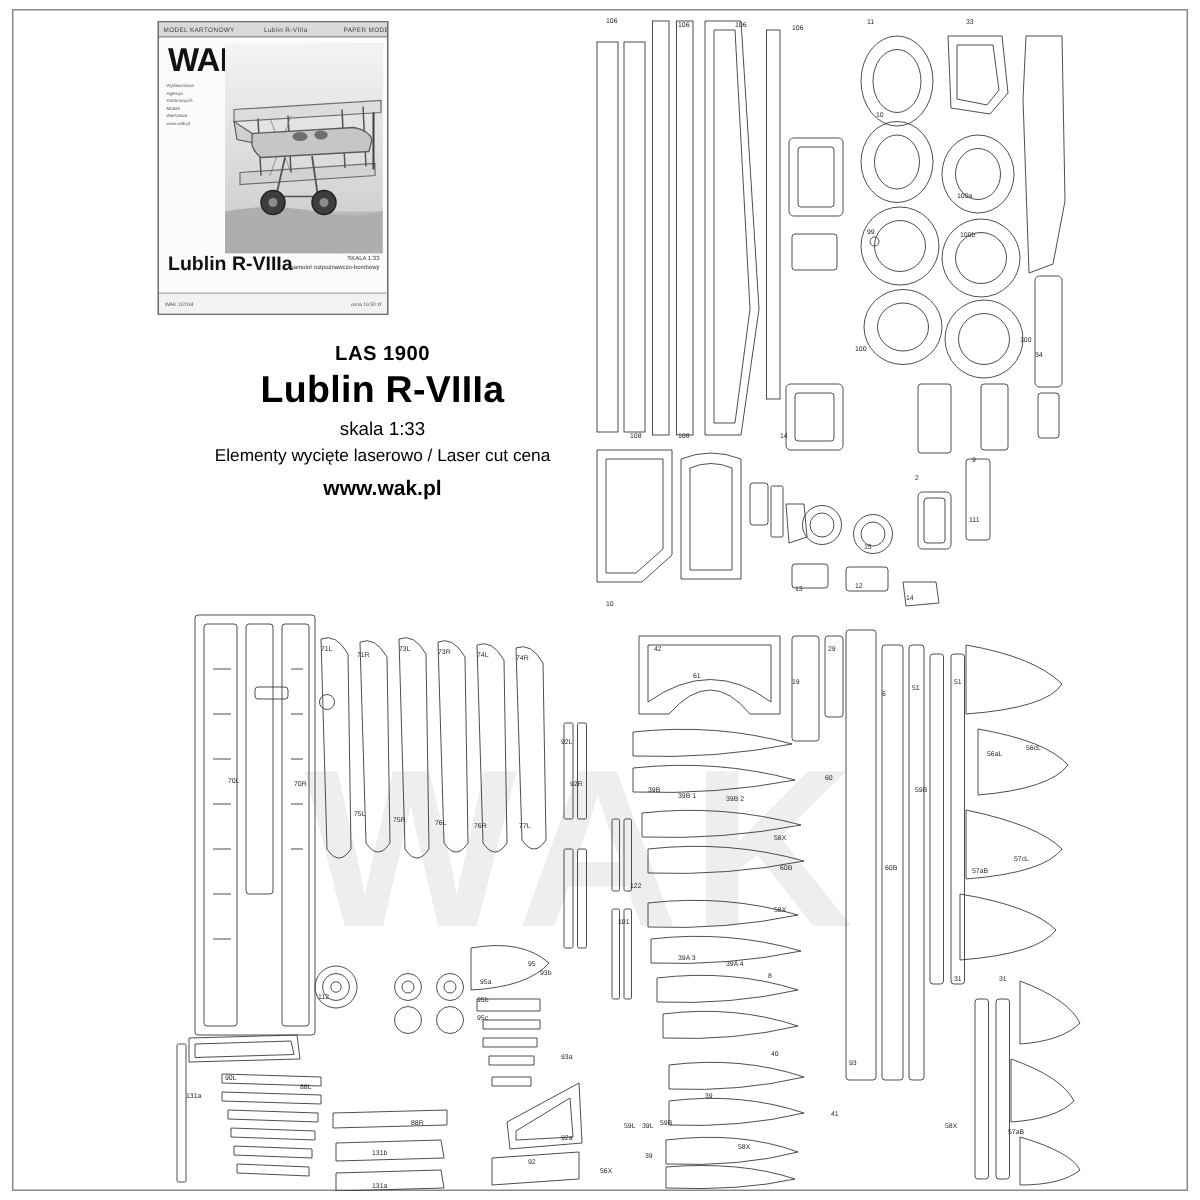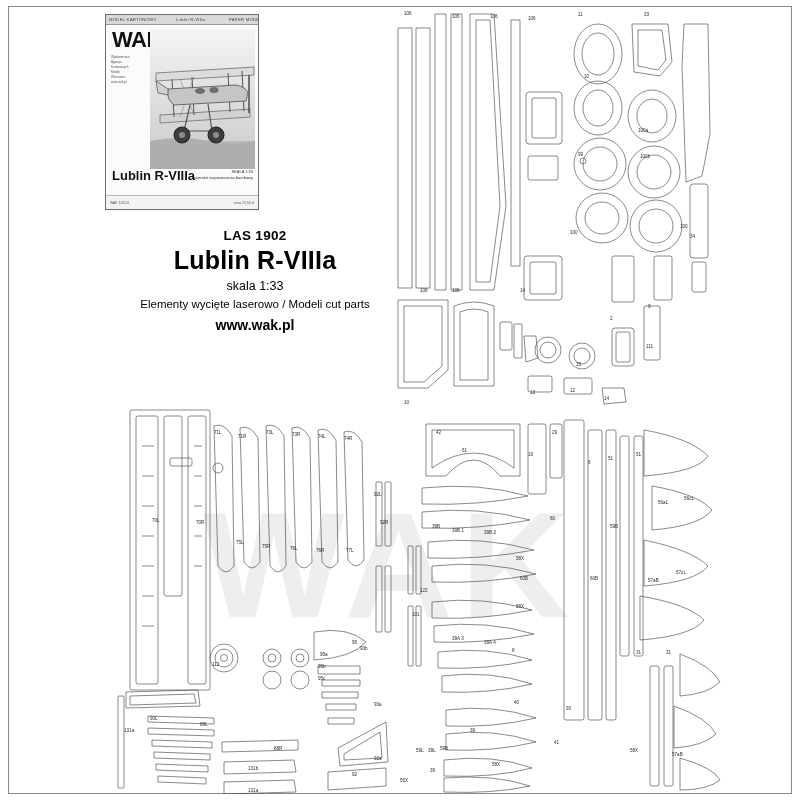--- a/index.html
+++ b/index.html
@@ -266,24 +266,24 @@
       <div>samolot rozpoznawczo-bombowy</div>
     </div>
 
     <div class="cover-bottombar">
       <span>WAK 1/2014</span>
       <span>cena 19,50 zł</span>
     </div>
   </div>
 
   <div class="titleblock">
-    <div class="t-code">LAS 1902</div>
+    <div class="t-code">LAS 1900</div>
     <div class="t-model">Lublin R-VIIIa</div>
     <div class="t-scale">skala 1:33</div>
-    <div class="t-desc">Elementy wycięte laserowo / Modeli cut parts</div>
+    <div class="t-desc">Elementy wycięte laserowo / Laser cut cena</div>
     <div class="t-url">www.wak.pl</div>
   </div>
 
   <div class="watermark">WAK</div>
 
   <div class="parts">
     <svg width="784" height="788" viewBox="0 0 784 788">
       <g fill="none" stroke="#3a3a3a" stroke-width="0.6">
 
         <rect x="390" y="22" width="14" height="260"></rect>

